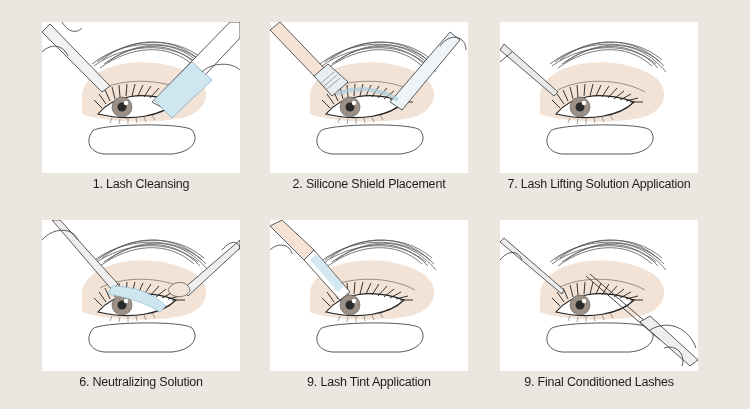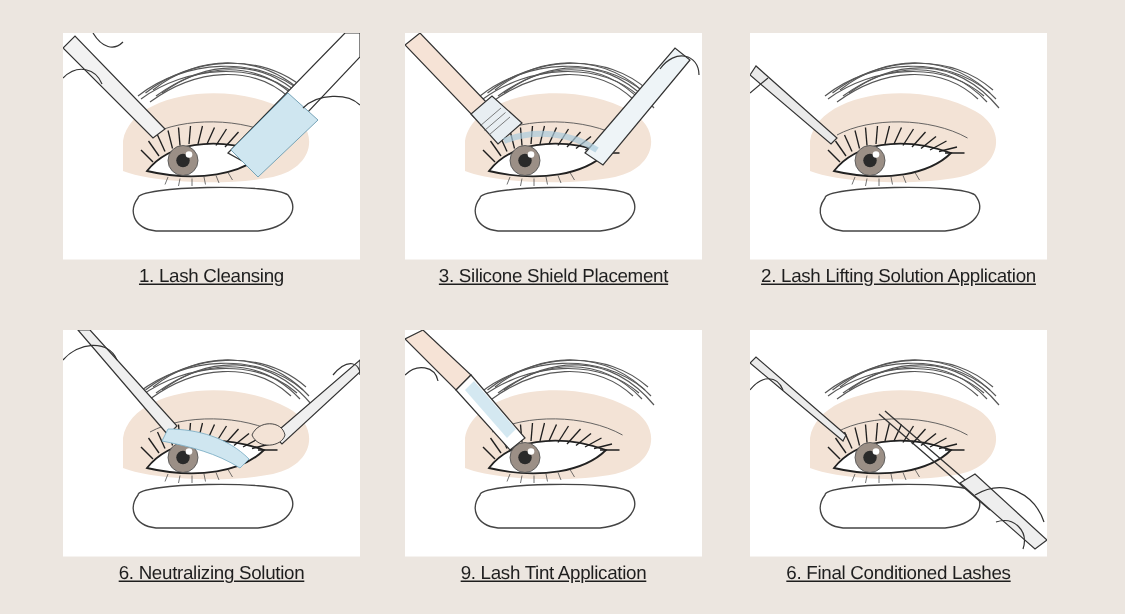--- a/index.html
+++ b/index.html
@@ -21,21 +21,20 @@
   }
   .panel svg { display:block; width:198px; height:151px; }
   .caption {
     position:absolute; left:-20px; right:-20px;
     top:155px;
     text-align:center;
     font-size:12.5px;
     color:#1e1e1e;
     white-space:nowrap;
     letter-spacing:-0.2px;
-    text-decoration:underline;
   }
   .s1 { left:42px;  top:22px; }
   .s2 { left:270px; top:22px; }
   .s3 { left:500px; top:22px; }
   .s4 { left:42px;  top:220px; }
   .s5 { left:270px; top:220px; }
   .s6 { left:500px; top:220px; }
 </style>
 </head>
 <body>
@@ -124,33 +123,33 @@
           <path d="M53,65 L67,53"></path>
           <path d="M56,68 L70,56"></path>
       </g>
 
       <path d="M120,80 L180,10 L190,18 L132,88 Z" fill="#eef4f7" stroke="#333" stroke-width="0.8"></path>
       <path d="M170,24 C180,10 196,14 196,28" fill="none" stroke="#333" stroke-width="0.8"></path>
 
       <path d="M66,72 C86,64 110,66 128,78" fill="none" stroke="#aacbdc" stroke-width="4" opacity="0.7"></path>
     </svg>
   </div>
-  <div class="caption">3. Silicone Shield Placement</div>
+  <div class="caption">2. Silicone Shield Placement</div>
 </div>
 
 <div class="step s3">
   <div class="panel">
     <svg viewBox="0 0 198 151">
       <use href="#eye-base"></use>
 
       <path d="M0,28 L54,74 L58,70 L4,22 Z" fill="#eaeaea" stroke="#333" stroke-width="0.8"></path>
       <path d="M0,40 L12,30" fill="none" stroke="#333" stroke-width="0.8"></path>
     </svg>
   </div>
-  <div class="caption">2. Lash Lifting Solution Application</div>
+  <div class="caption">7. Lash Lifting Solution Application</div>
 </div>
 
 <div class="step s4">
   <div class="panel">
     <svg viewBox="0 0 198 151">
       <use href="#eye-base"></use>
 
       <path d="M10,0 L70,70 L76,64 L18,0 Z" fill="#efefef" stroke="#333" stroke-width="0.8"></path>
       <path d="M0,20 C10,8 30,6 36,20" fill="none" stroke="#333" stroke-width="0.8"></path>
 
@@ -185,14 +184,14 @@
 
       <path d="M0,22 L62,74 L64,70 L4,18 Z" fill="#ececec" stroke="#333" stroke-width="0.8"></path>
       <path d="M0,40 C8,30 18,30 22,40" fill="none" stroke="#333" stroke-width="0.8"></path>
 
       <path d="M86,56 L160,120 M90,54 L162,116" stroke="#333" stroke-width="0.9" fill="none"></path>
       <path d="M140,102 L190,146 L198,140 L150,96 Z" fill="#eeeeee" stroke="#333" stroke-width="0.8"></path>
       <path d="M150,110 C170,98 190,110 196,128" fill="none" stroke="#333" stroke-width="0.8"></path>
       <path d="M164,128 C176,124 186,134 182,146" fill="none" stroke="#333" stroke-width="0.8"></path>
     </svg>
   </div>
-  <div class="caption">6. Final Conditioned Lashes</div>
+  <div class="caption">9. Final Conditioned Lashes</div>
 </div>
 
 </body></html>

